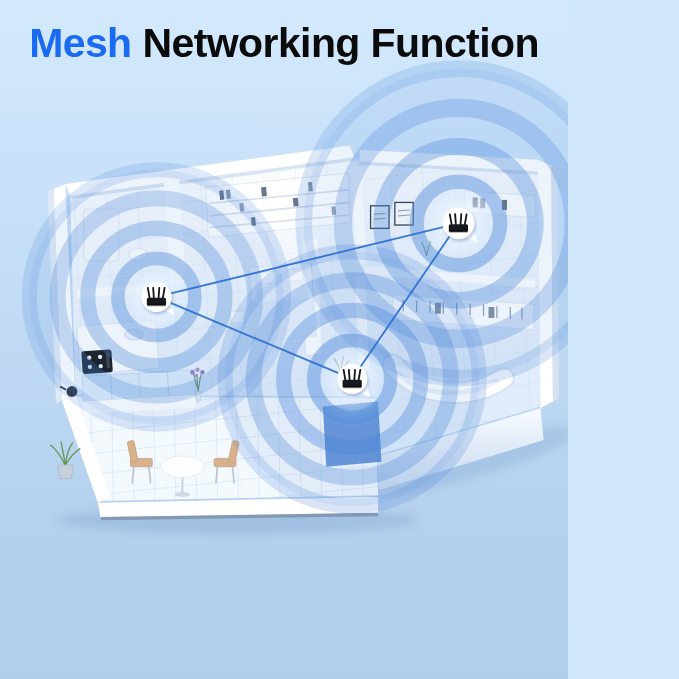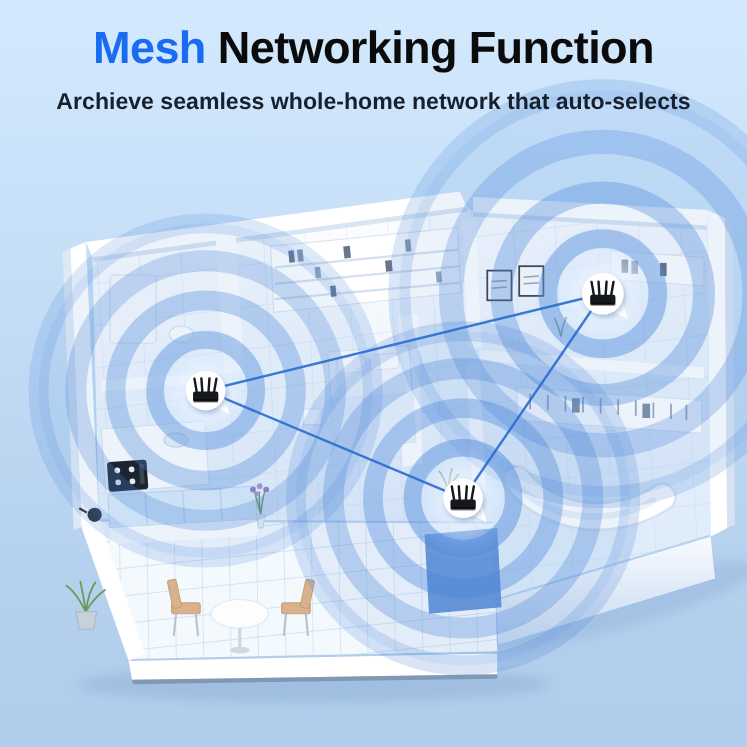--- a/index.html
+++ b/index.html
@@ -1,17 +1,17 @@
 <!DOCTYPE html>
 <html><head>
 <meta charset="utf-8">
 <style>
   html,body{margin:0;padding:0;background:#cfe6fb;}
   .stage{
-    position:relative;width:679px;height:679px;overflow:hidden;
+    position:relative;width:568px;height:679px;overflow:hidden;
     background:linear-gradient(180deg,#d4e9fd 0%,#cbe3fa 20%,#c2dcf5 45%,#b6d1ee 75%,#b0cdeb 100%);
     font-family:"Liberation Sans",sans-serif;
   }
   .scene{position:absolute;inset:0;z-index:1;}
   .header{position:absolute;top:0;left:0;right:0;text-align:center;z-index:5;}
   .title{margin:20px 0 12px;font-size:41px;font-weight:800;letter-spacing:-0.6px;color:#0b0b0c;}
   .title .accent{color:#1b6bf2;margin-right:11px;}
   .subtitle{margin:0 10px;font-size:21px;font-weight:600;color:#17212d;line-height:1.3;}
 </style>
 </head>
@@ -258,16 +258,15 @@
             <rect x="6.4" y="-14" width="2.2" height="14" rx="1" fill="#15181c" transform="rotate(10 7.5 0)"></rect>
             <rect x="-11.5" y="-1" width="23" height="9" rx="2" fill="#15181c"></rect>
             <rect x="-11.5" y="6" width="23" height="3" rx="1.5" fill="#000000" opacity="0.5"></rect>
           </g>
         </g>
       </g>
   </svg>
 
   <div class="header">
     <h1 class="title"><span class="accent">Mesh</span><span>Networking Function</span></h1>
-    <p class="subtitle">Archieve seamless whole-home network that auto-selects</p>
   </div>
 
 </div>
 
 </body></html>

